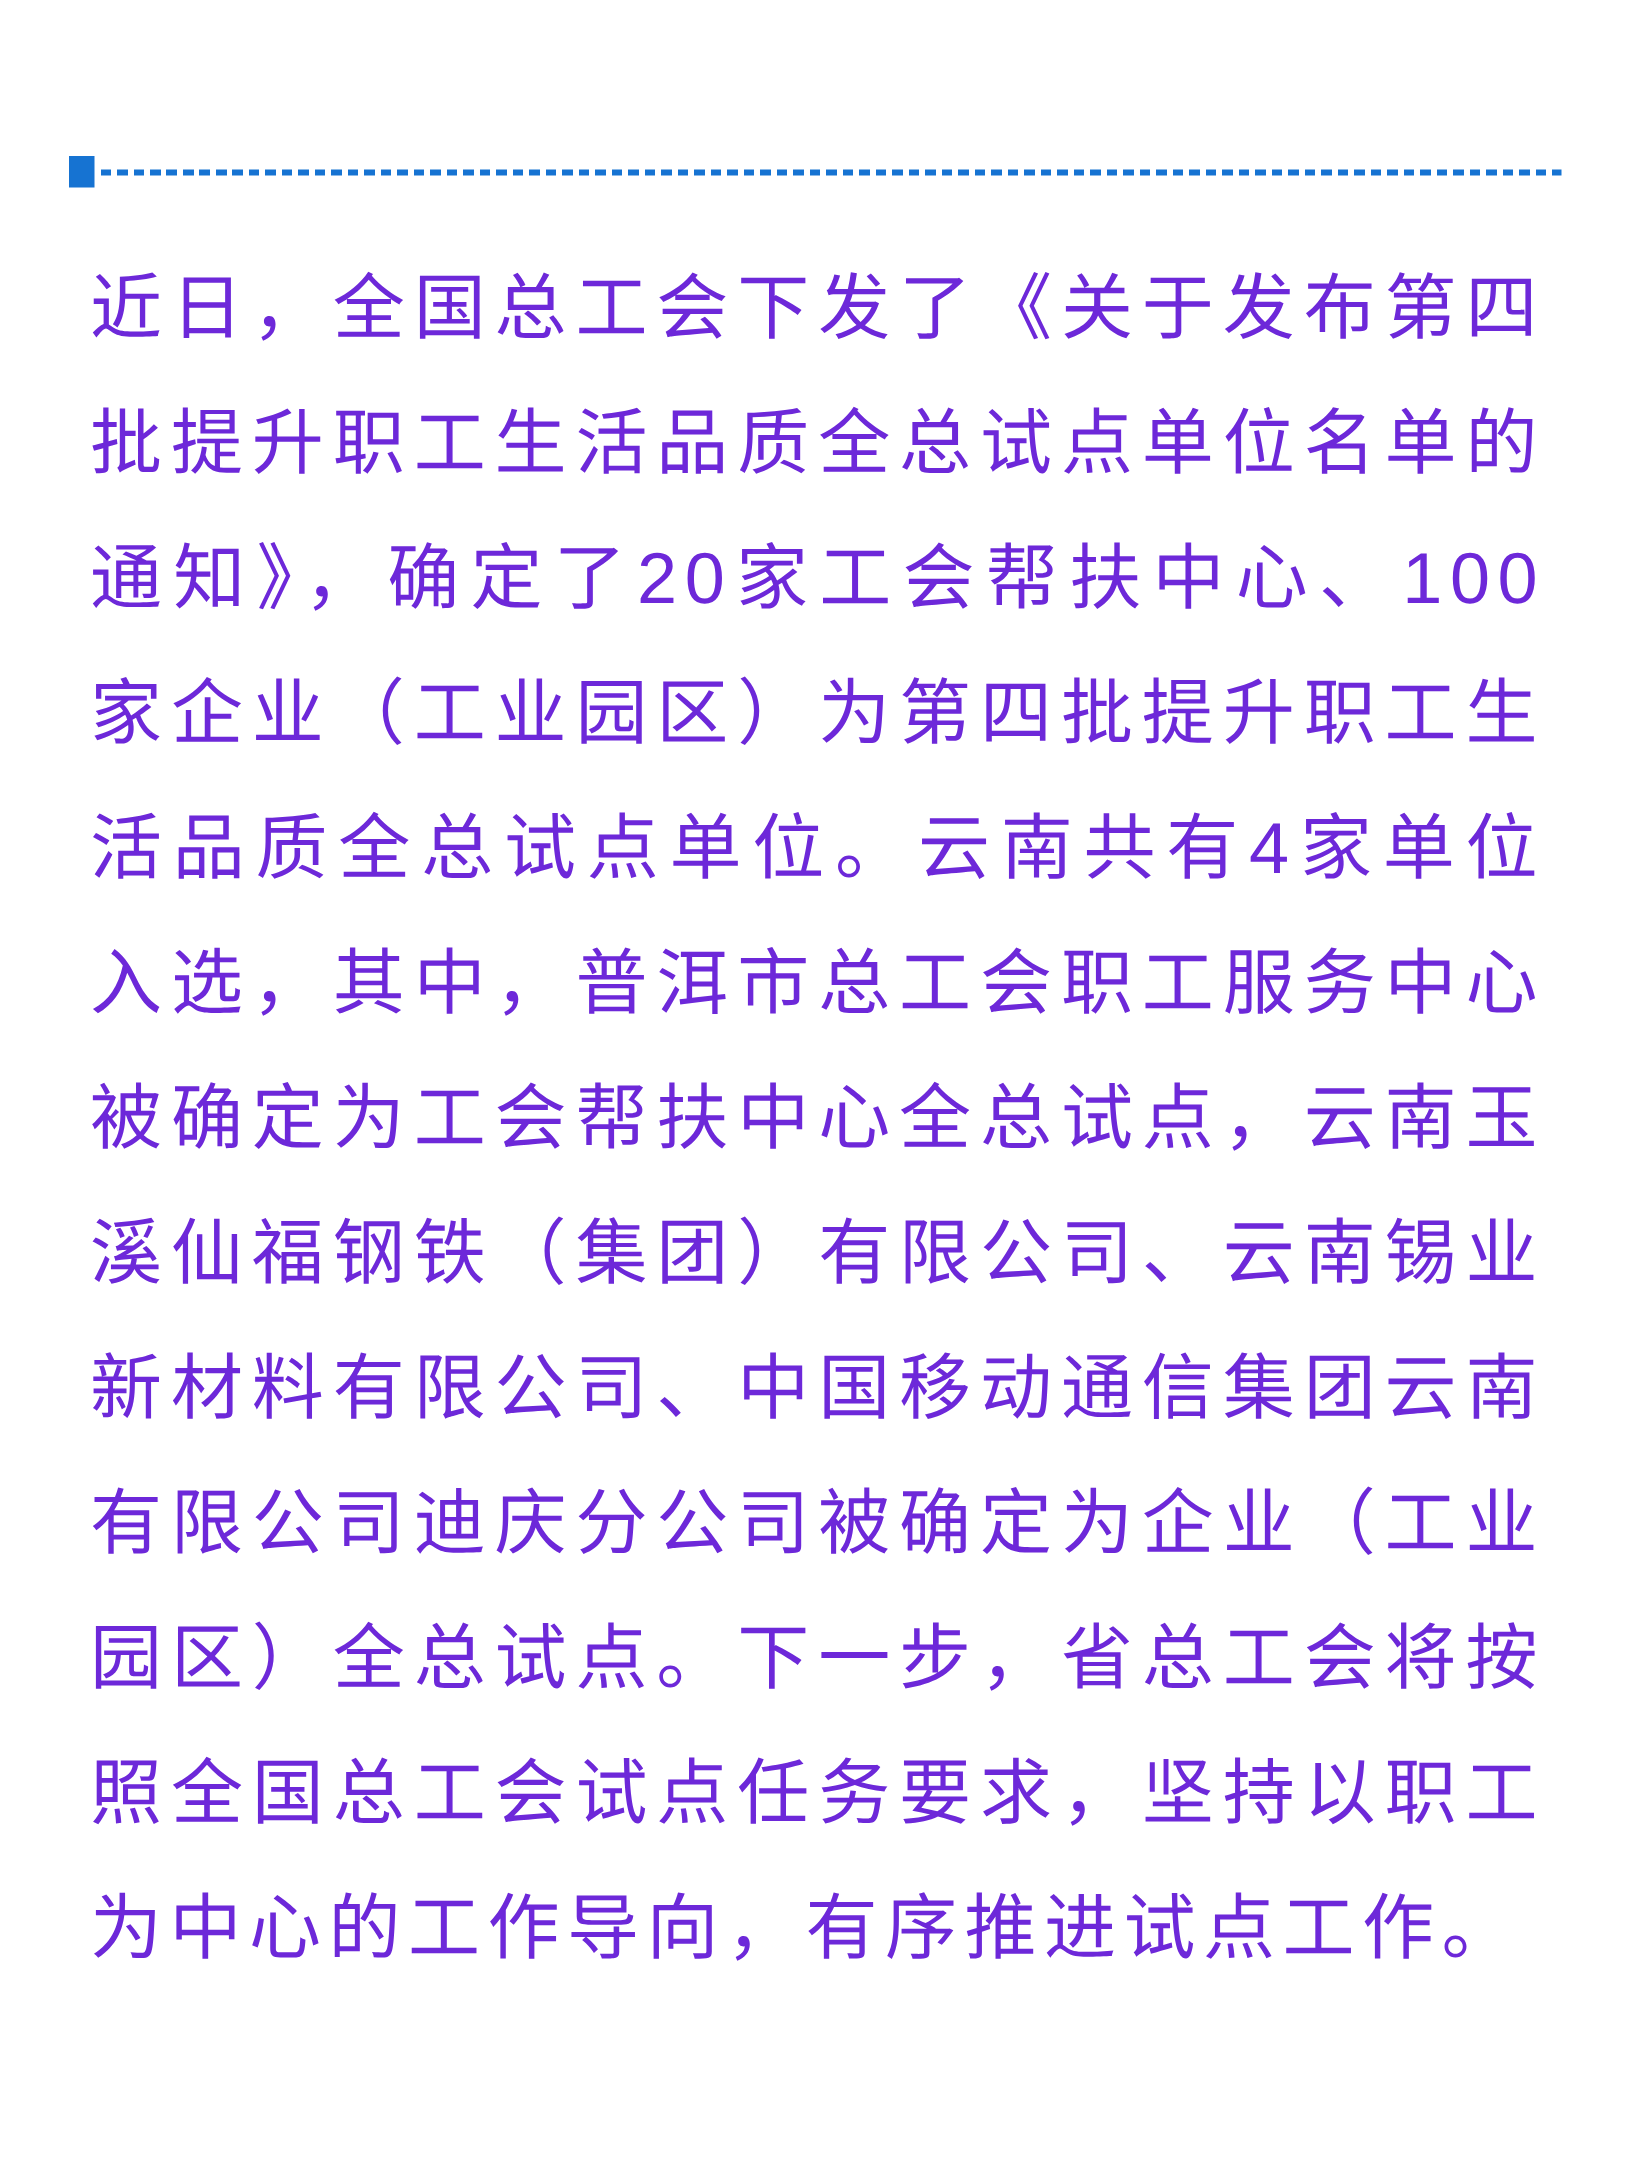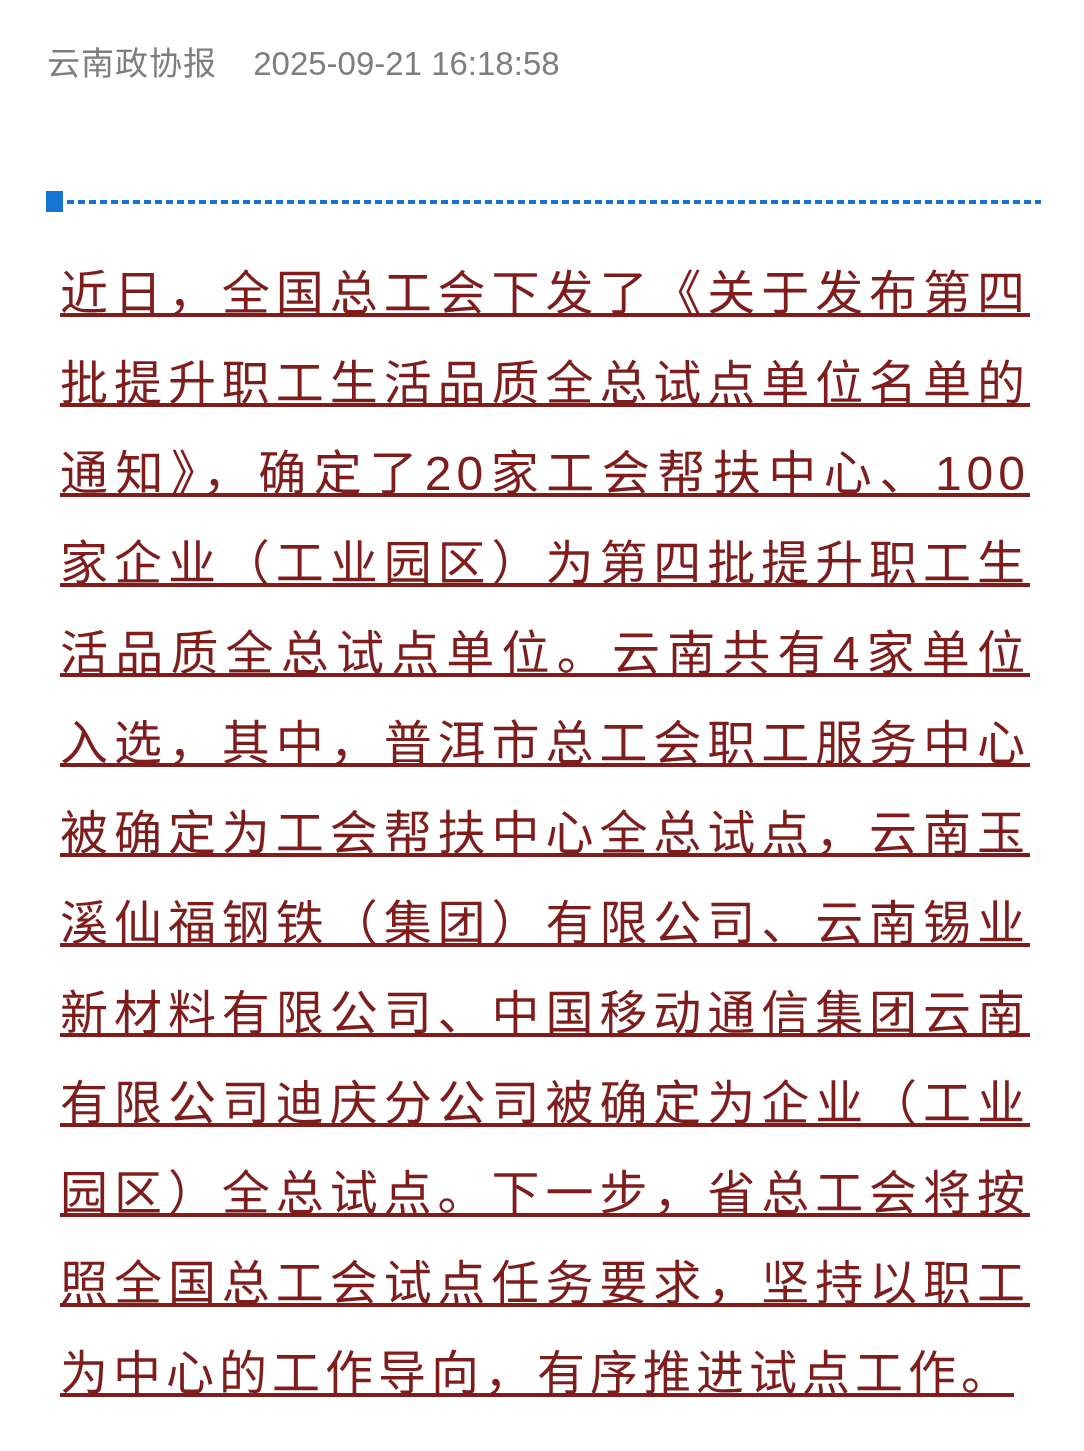--- a/index.html
+++ b/index.html
@@ -56,35 +56,30 @@
       transparent 7px, transparent 11px
     );
   }
 
   
   .article-body {
     margin: 37px 54px 0 60px;
     font-size: 48px;
     line-height: 90px;
     letter-spacing: 5px;
-    color: #7f1d1d;
+    color: #6d28d9;
     text-align: justify;
     word-break: break-all;
-    text-decoration: underline;
   }
 </style>
 </head>
 <body>
 
 <div class="page">
 
-  <div class="meta-header">
-    <span class="source">云南政协报</span>
-    <span class="timestamp">2025-09-21 16:18:58</span>
-  </div>
 
   <div class="section-divider">
     <span class="divider-square"></span>
     <span class="divider-dashes"></span>
   </div>
 
   <div class="article-body">近日，全国总工会下发了《关于发布第四批提升职工生活品质全总试点单位名单的通知》，确定了20家工会帮扶中心、100家企业（工业园区）为第四批提升职工生活品质全总试点单位。云南共有4家单位入选，其中，普洱市总工会职工服务中心被确定为工会帮扶中心全总试点，云南玉溪仙福钢铁（集团）有限公司、云南锡业新材料有限公司、中国移动通信集团云南有限公司迪庆分公司被确定为企业（工业园区）全总试点。下一步，省总工会将按照全国总工会试点任务要求，坚持以职工为中心的工作导向，有序推进试点工作。</div>
 
 </div>
 

